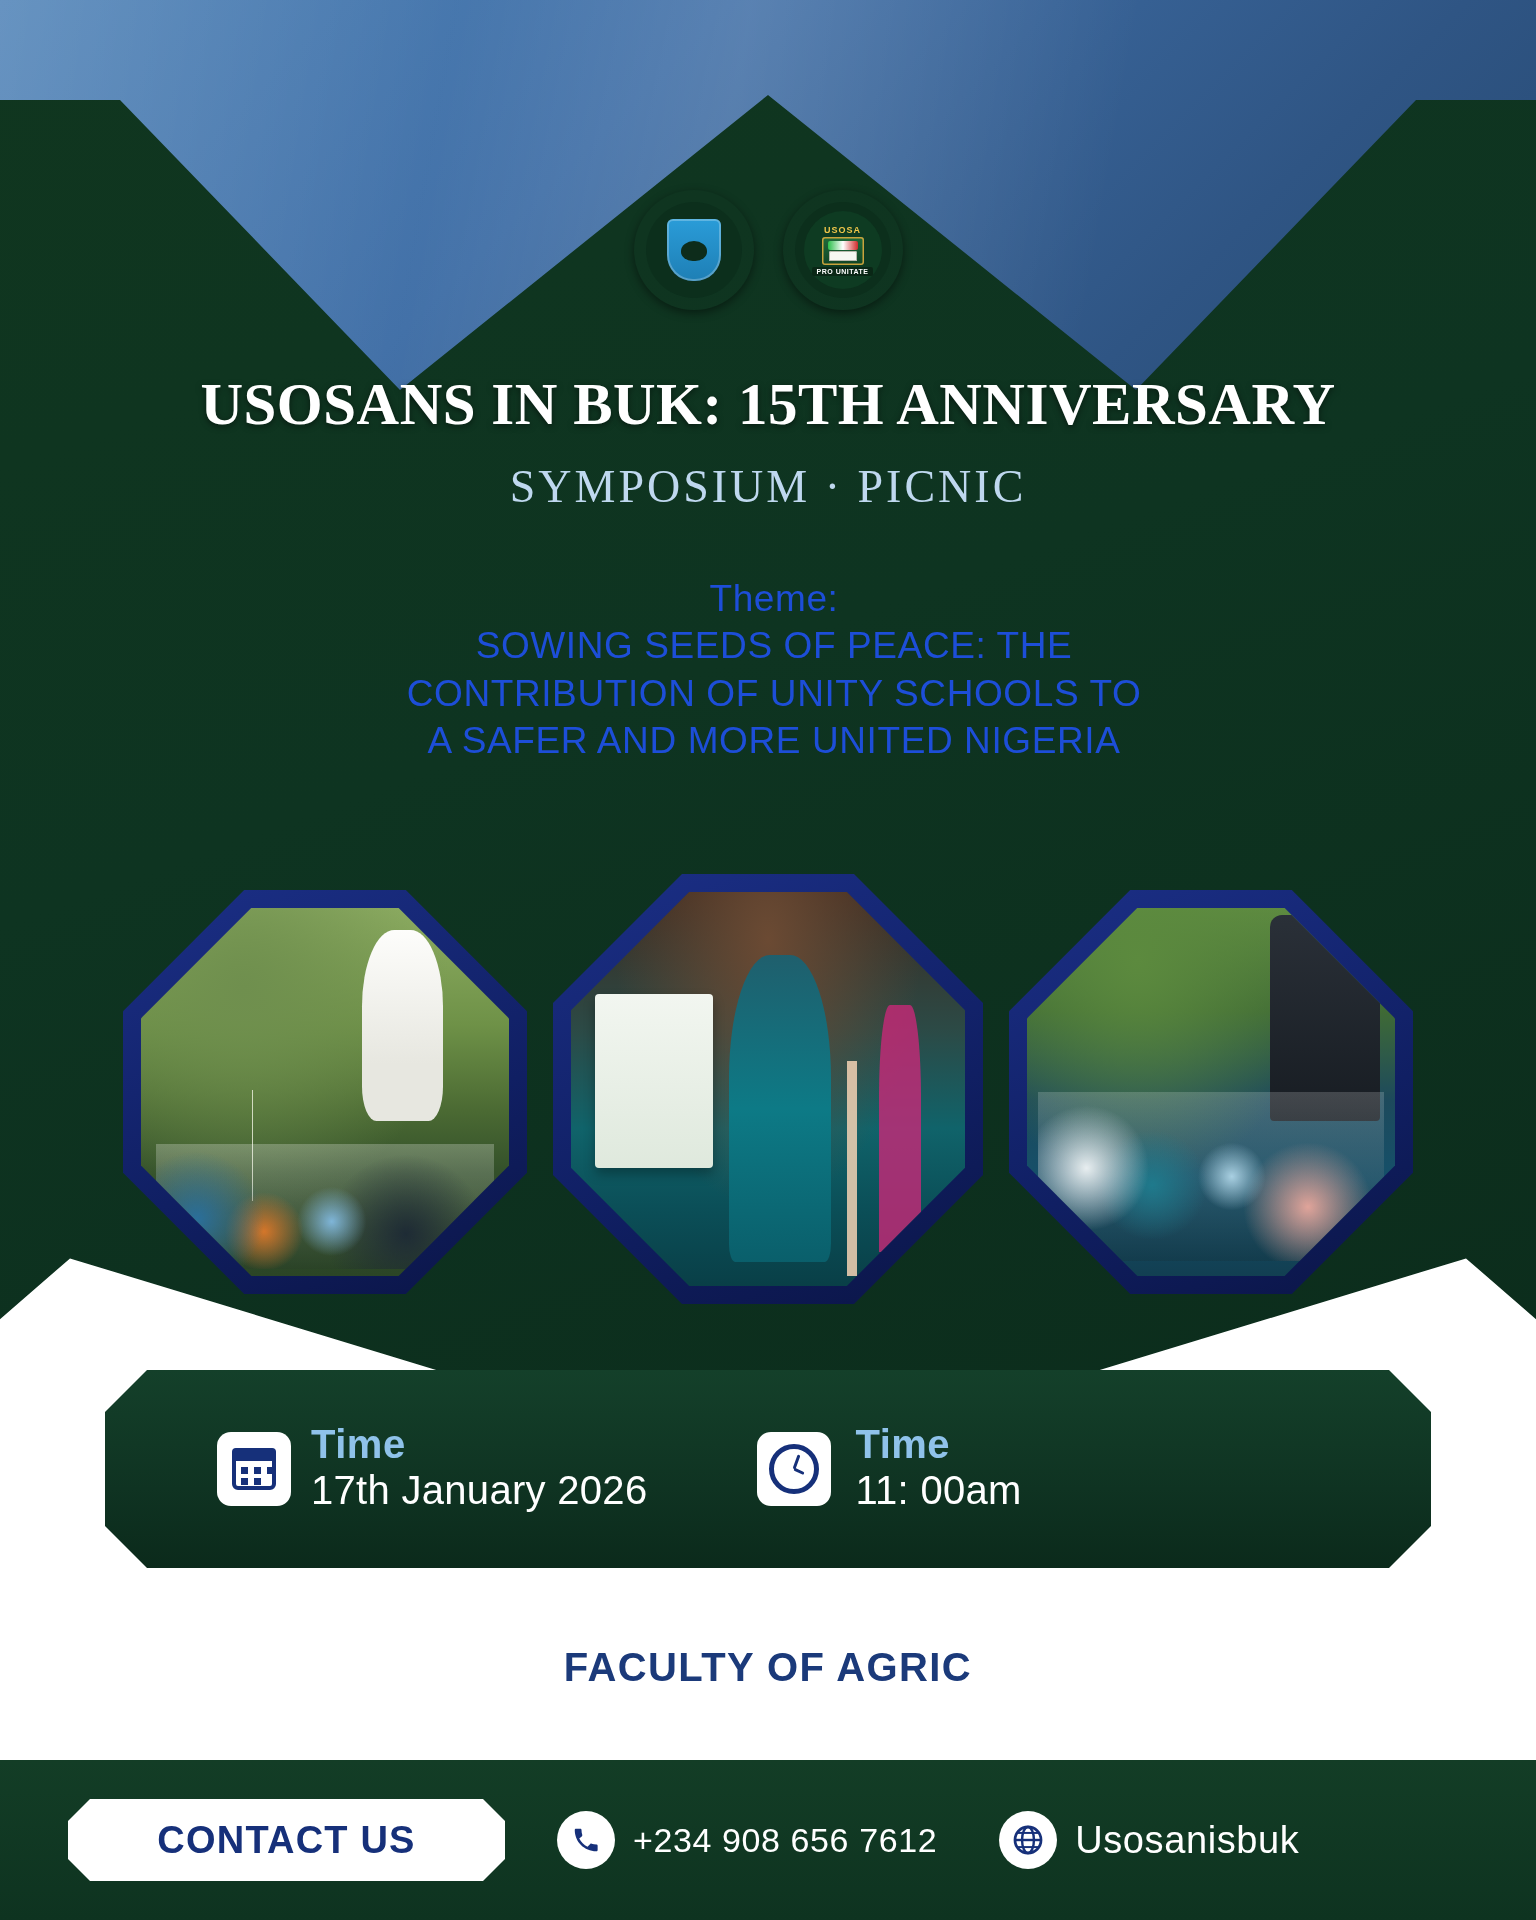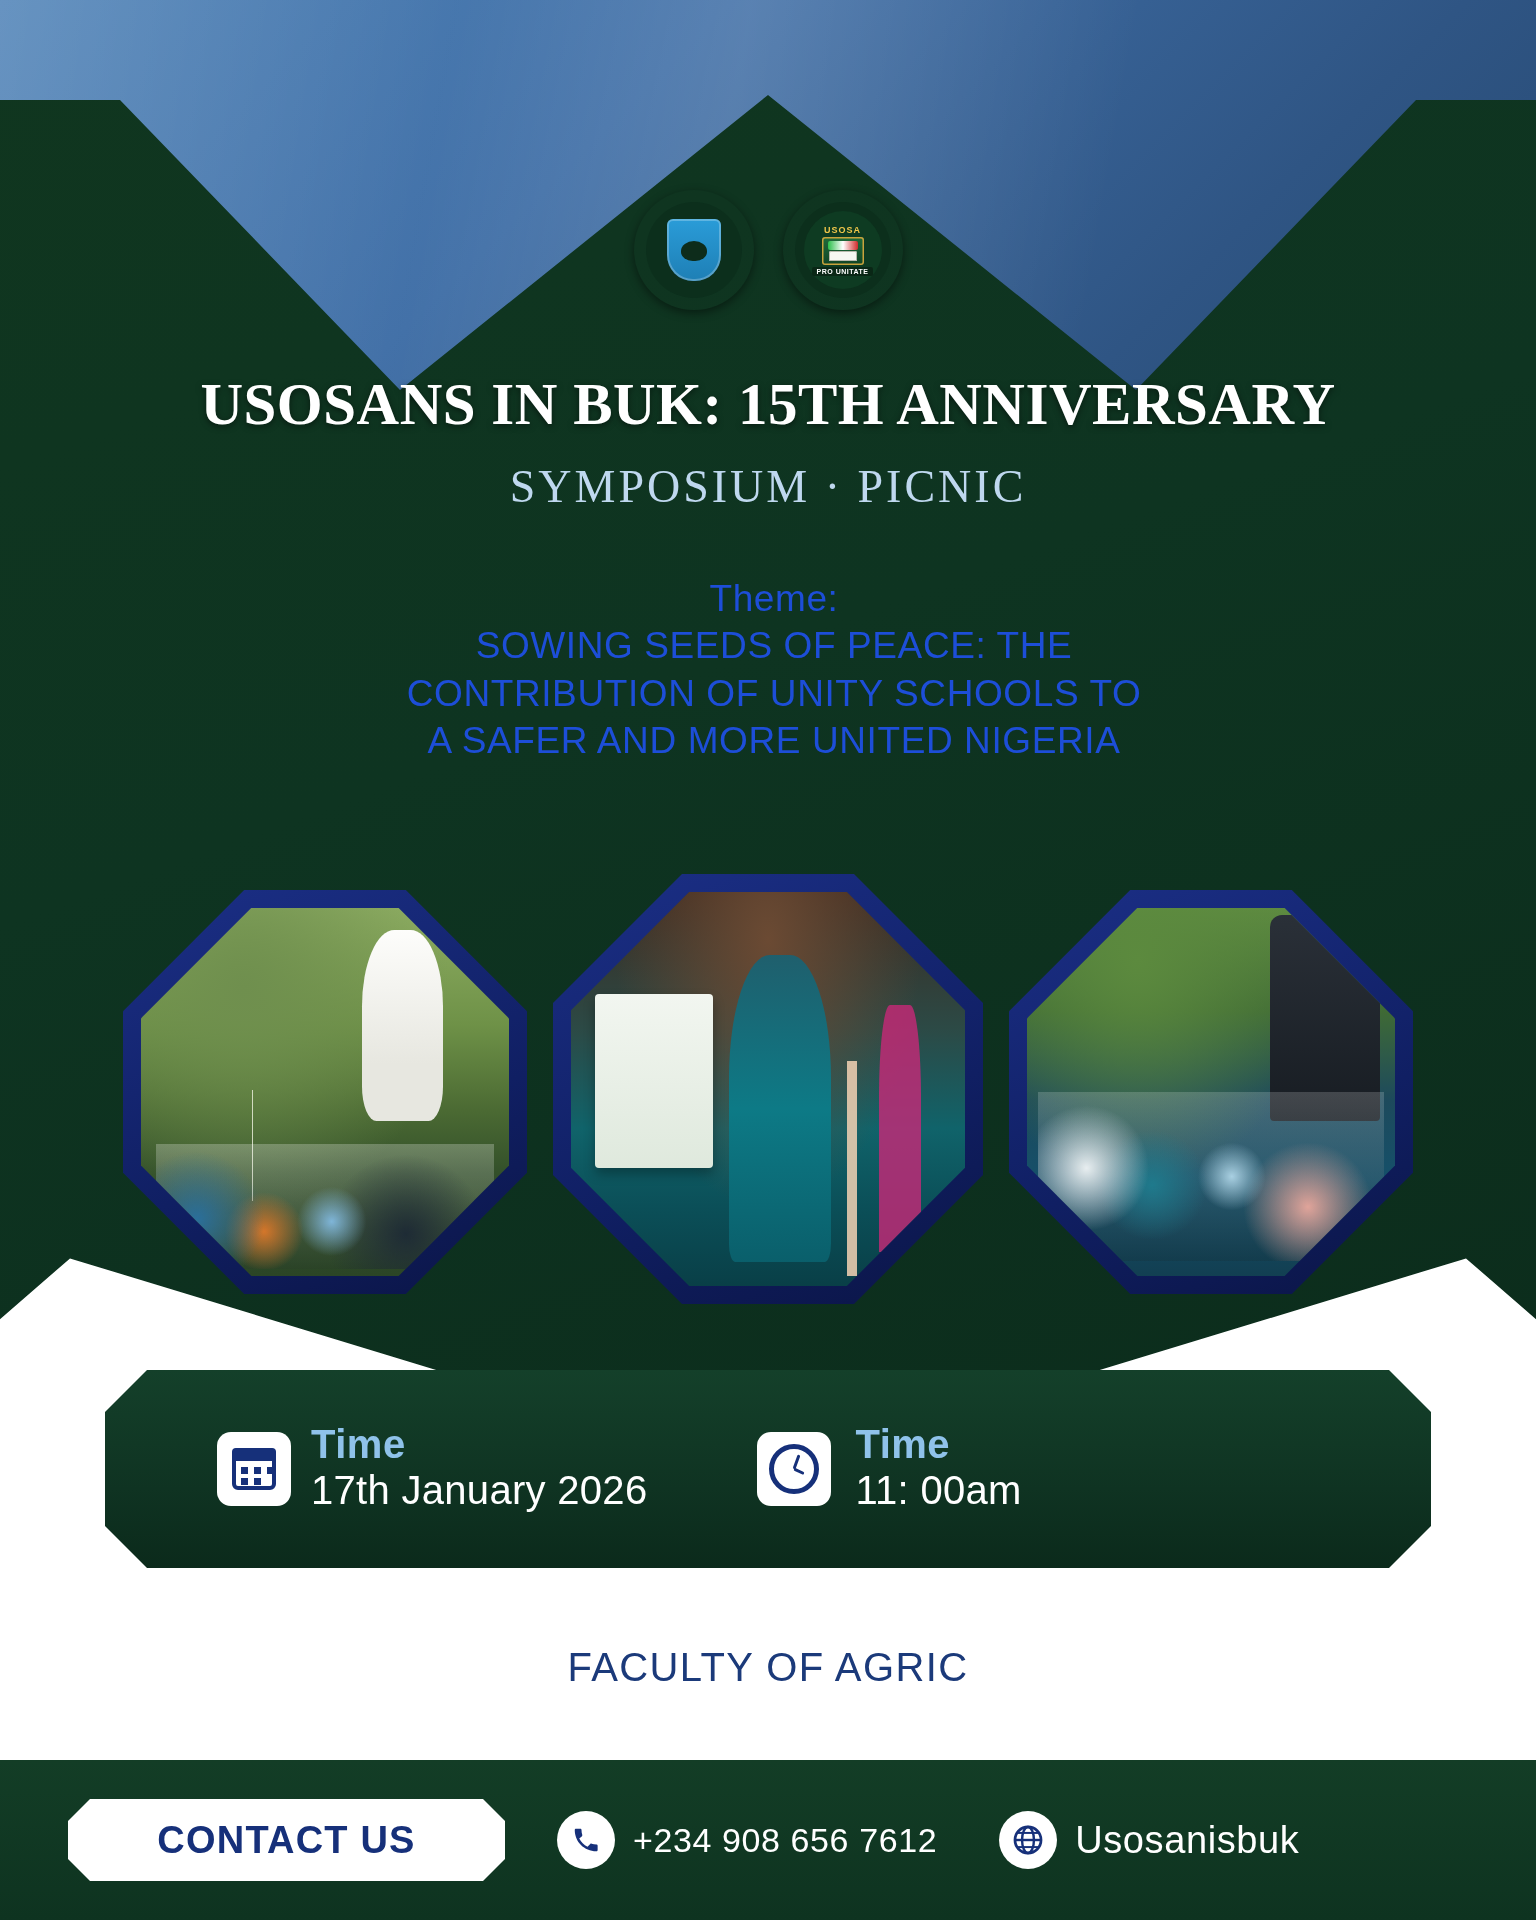--- a/index.html
+++ b/index.html
@@ -431,21 +431,21 @@
   }
 
   
   .venue {
     position: absolute;
     left: 0; right: 0;
     top: 1645px;
     text-align: center;
     color: #1b3a7a;
     font-size: 40px;
-    font-weight: normal;
+    font-weight: bold;
     letter-spacing: 1.4px;
     z-index: 8;
   }
 
   
   .footer {
     position: absolute;
     left: 0;
     bottom: 0;
     width: 1536px;

